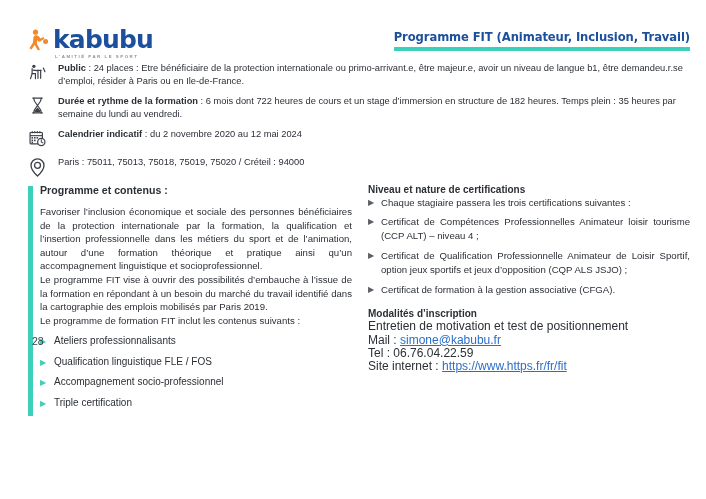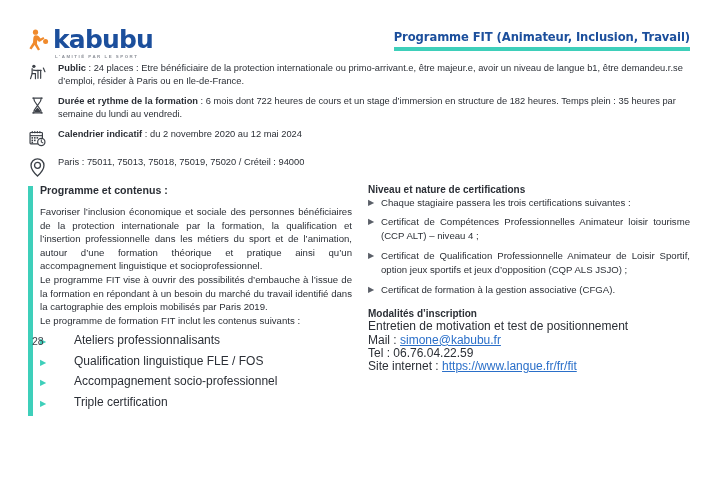--- a/index.html
+++ b/index.html
@@ -176,24 +176,23 @@
     margin-bottom: 6.5px;
   }
   .bullet-arrow {
     flex: 0 0 auto;
     width: 14px;
     font-size: 8px;
     line-height: 12px;
     color: #3ecfba;
   }
   .bullet-text {
-    font-size: 12px;
+    font-size: 10px;
     line-height: 13px;
     color: #2b2f36;
-    margin-left: 20px;
   }
 
   
   .r-heading {
     font-weight: 700;
     font-size: 10px;
     color: #2b2f36;
     margin-bottom: 1px;
   }
   .r-item {
@@ -397,21 +396,21 @@
       <div class="modalites">
         <div class="r-heading">Modalités d’inscription</div>
         <div class="m-line">Entretien de motivation et test de positionnement</div>
         <div class="m-line">
           <span>Mail : </span><a class="link" href="#">simone@kabubu.fr</a>
         </div>
         <div class="m-line">
           <span>Tel : </span><span>06.76.04.22.59</span>
         </div>
         <div class="m-line">
-          <span>Site internet : </span><a class="link" href="#">https://www.langue.fr/fr/fit</a>
+          <span>Site internet : </span><a class="link" href="#">https://www.https.fr/fr/fit</a>
         </div>
       </div>
 
     </div>
   </div>
 
   <div class="page-number">28</div>
 
 </div>
 

